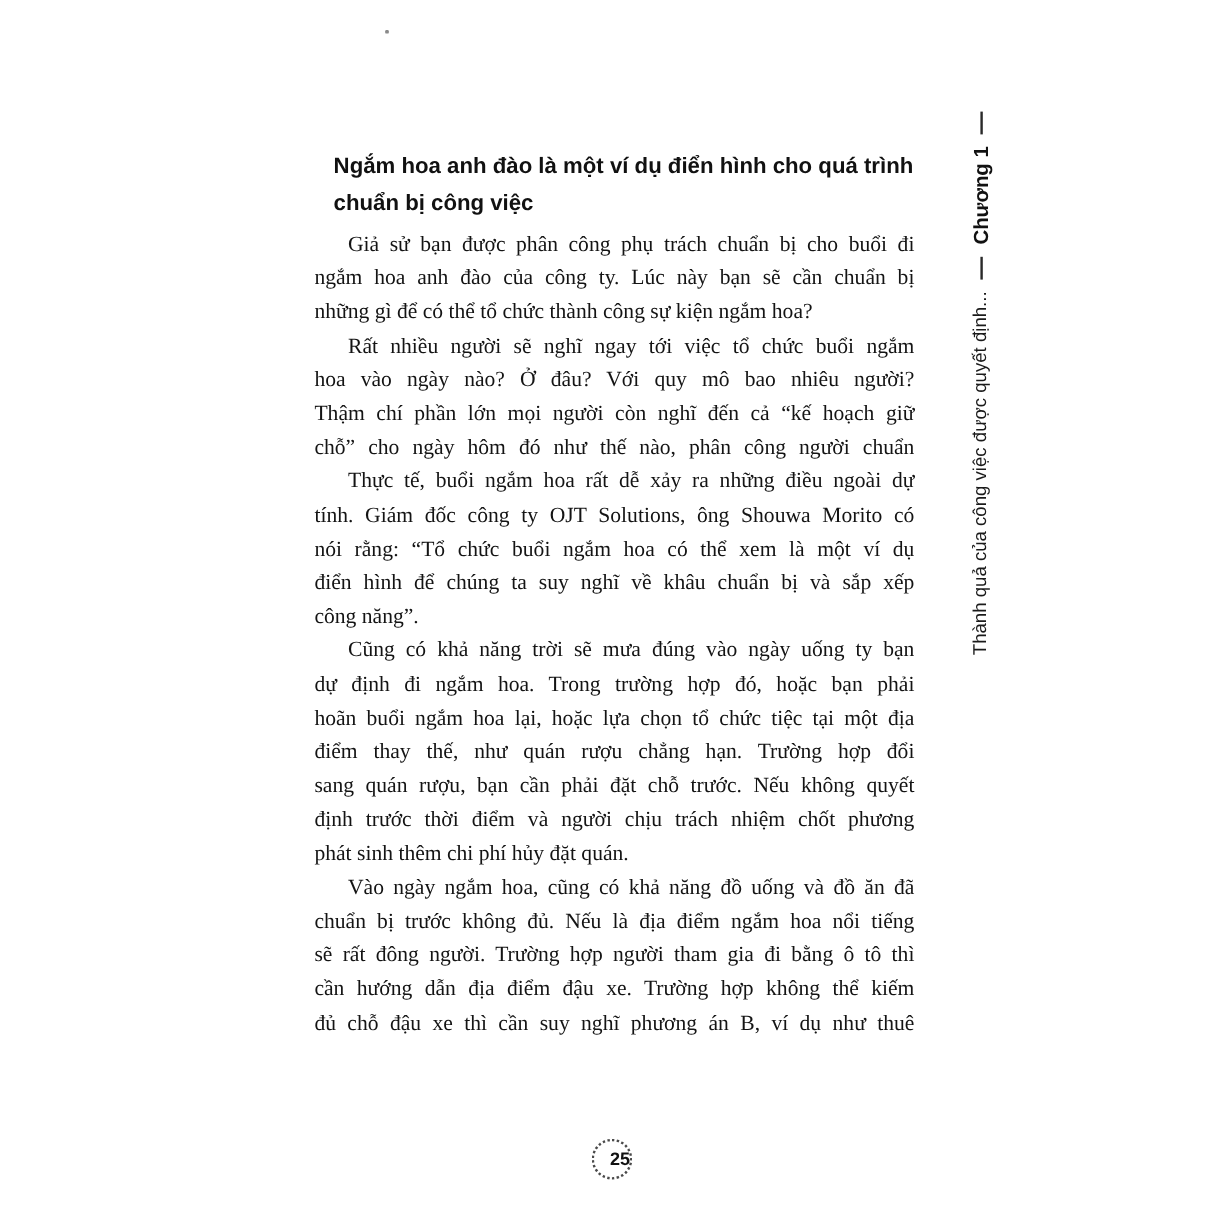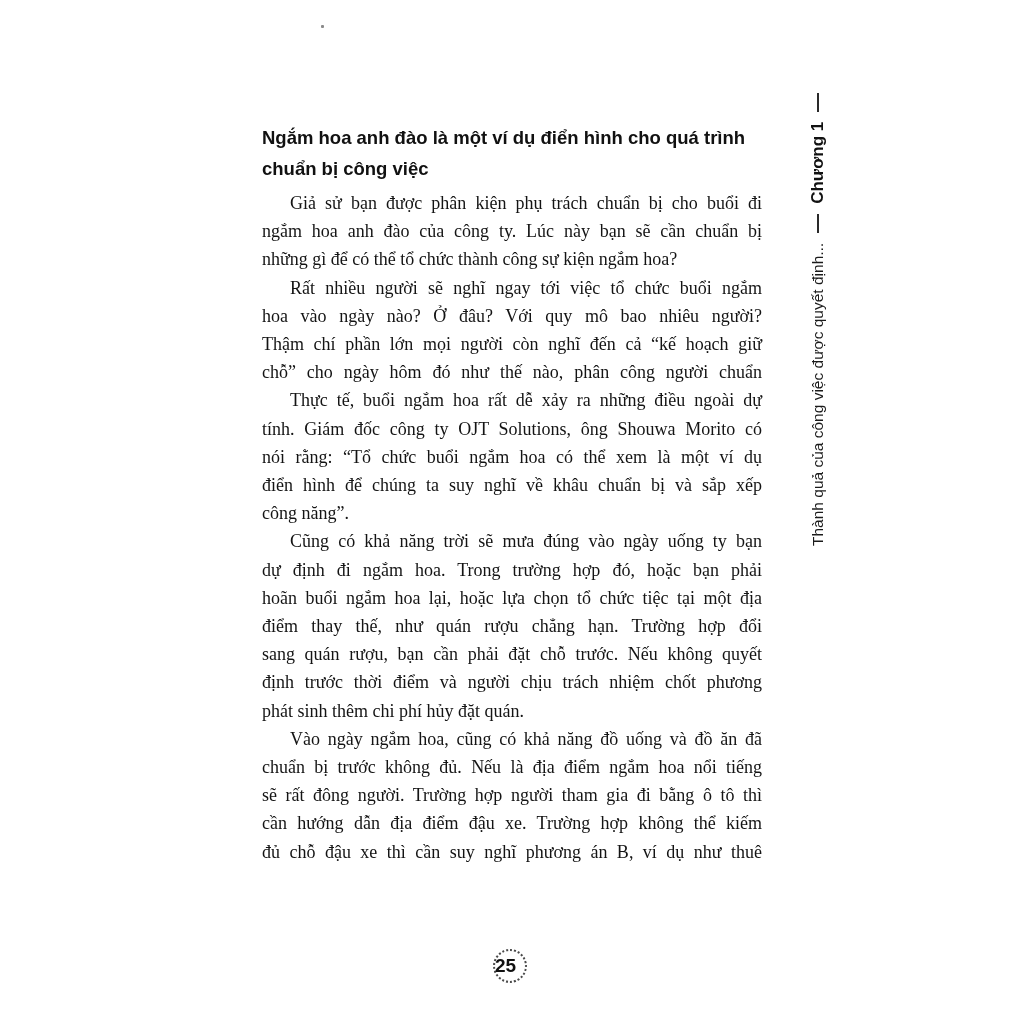--- a/index.html
+++ b/index.html
@@ -7,21 +7,21 @@
   .page {
     position: relative;
     width: 1024px;
     height: 1024px;
     background: #ffffff;
     overflow: hidden;
     color: #1c1c1c;
   }
   .heading {
     position: absolute;
-    left: 262px;
+    left: 278px;
     top: 122px;
     width: 510px;
     font-family: "Liberation Sans", sans-serif;
     font-weight: bold;
     font-size: 18.5px;
     line-height: 31px;
     color: #111111;
     letter-spacing: 0px;
   }
   .heading .hline { white-space: nowrap; }
@@ -77,24 +77,24 @@
   .page-number-badge {
     position: absolute;
     left: 493px;
     top: 949px;
     width: 34px;
     height: 34px;
     border: 2px dotted #4a4a4a;
     border-radius: 50%;
     display: flex;
     align-items: center;
-    justify-content: flex-start;
+    justify-content: flex-end;
     font-family: "Liberation Sans", sans-serif;
     font-weight: bold;
-    font-size: 19px;
+    font-size: 15px;
     color: #111111;
     background: #ffffff;
   }
   .artifact-dot {
     position: absolute;
     left: 321px;
     top: 25px;
     width: 3px;
     height: 3px;
     background: #8a8a8a;
@@ -107,21 +107,21 @@
 <div class="page">
 
   <div class="artifact-dot"></div>
 
   <div class="heading">
     <div class="hline">Ngắm hoa anh đào là một ví dụ điển hình cho quá trình</div>
     <div class="hline">chuẩn bị công việc</div>
   </div>
 
   <div class="body-text">
-      <div class="line first">Giả sử bạn được phân kiện phụ trách chuẩn bị cho buổi đi</div>
+      <div class="line first">Giả sử bạn được phân công phụ trách chuẩn bị cho buổi đi</div>
       <div class="line">ngắm hoa anh đào của công ty. Lúc này bạn sẽ cần chuẩn bị</div>
       <div class="line lastline">những gì để có thể tổ chức thành công sự kiện ngắm hoa?</div>
       <div class="line first">Rất nhiều người sẽ nghĩ ngay tới việc tổ chức buổi ngắm</div>
       <div class="line">hoa vào ngày nào? Ở đâu? Với quy mô bao nhiêu người?</div>
       <div class="line">Thậm chí phần lớn mọi người còn nghĩ đến cả “kế hoạch giữ</div>
       <div class="line">chỗ” cho ngày hôm đó như thế nào, phân công người chuẩn</div>
       <div class="line first">Thực tế, buổi ngắm hoa rất dễ xảy ra những điều ngoài dự</div>
       <div class="line">tính. Giám đốc công ty OJT Solutions, ông Shouwa Morito có</div>
       <div class="line">nói rằng: “Tổ chức buổi ngắm hoa có thể xem là một ví dụ</div>
       <div class="line">điển hình để chúng ta suy nghĩ về khâu chuẩn bị và sắp xếp</div>

